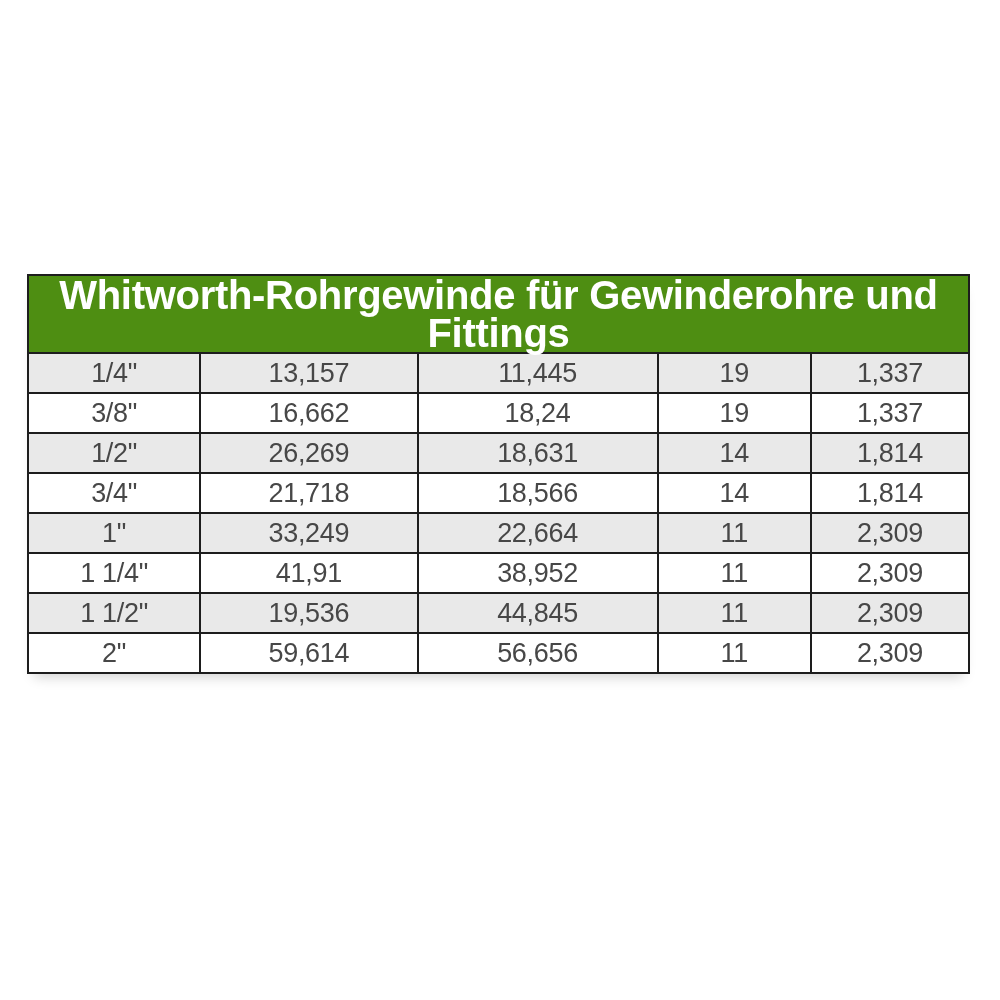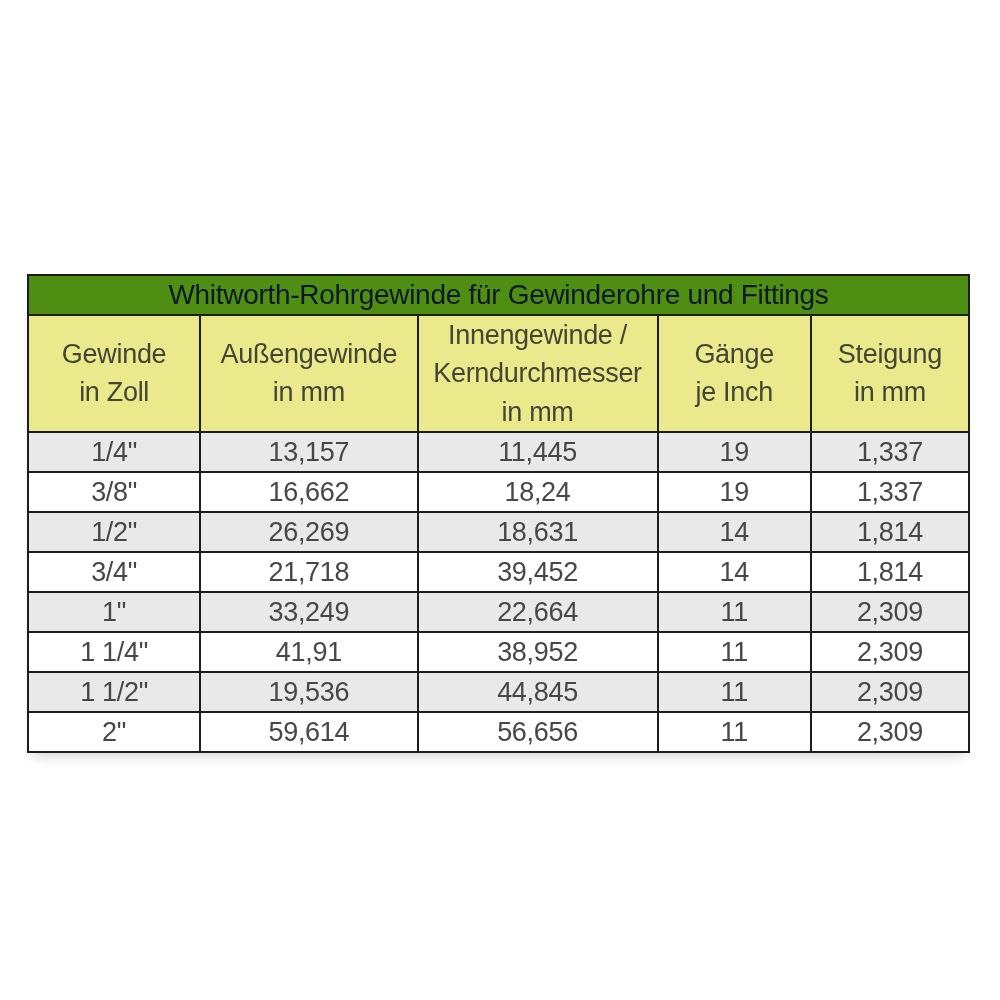--- a/index.html
+++ b/index.html
@@ -29,23 +29,23 @@
   table.whitworth-table th,
   table.whitworth-table td {
     border: 2px solid #1d1d1d;
     text-align: center;
     vertical-align: middle;
     padding: 0;
     letter-spacing: -0.3px;
   }
   th.title-cell {
     background: #4e8e12;
-    color: #0f172a;
-    font-size: 28px;
-    font-weight: normal;
+    color: #ffffff;
+    font-size: 40px;
+    font-weight: bold;
     height: 38px;
     line-height: 38px;
     letter-spacing: 0;
   }
   tr.col-headers th {
     background: #eae98b;
     color: #454536;
     font-weight: normal;
     font-size: 27px;
     line-height: 1.42;
@@ -72,33 +72,20 @@
       <col style="width:18.3%">
       <col style="width:23.1%">
       <col style="width:25.5%">
       <col style="width:16.3%">
       <col style="width:16.8%">
     </colgroup>
     <thead>
       <tr>
         <th class="title-cell" colspan="5">Whitworth-Rohrgewinde für Gewinderohre und Fittings</th>
       </tr>
-      <tr class="col-headers">
-        <th>Gewinde
-in Zoll</th>
-        <th>Außengewinde
-in mm</th>
-        <th>Innengewinde /
-Kerndurchmesser
-in mm</th>
-        <th>Gänge
-je Inch</th>
-        <th>Steigung
-in mm</th>
-      </tr>
     </thead>
     <tbody>
       <tr class="alt">
         <td>1/4"</td>
         <td>13,157</td>
         <td>11,445</td>
         <td>19</td>
         <td>1,337</td>
       </tr>
       <tr>
@@ -111,21 +98,21 @@
       <tr class="alt">
         <td>1/2"</td>
         <td>26,269</td>
         <td>18,631</td>
         <td>14</td>
         <td>1,814</td>
       </tr>
       <tr>
         <td>3/4"</td>
         <td>21,718</td>
-        <td>39,452</td>
+        <td>18,566</td>
         <td>14</td>
         <td>1,814</td>
       </tr>
       <tr class="alt">
         <td>1"</td>
         <td>33,249</td>
         <td>22,664</td>
         <td>11</td>
         <td>2,309</td>
       </tr>

